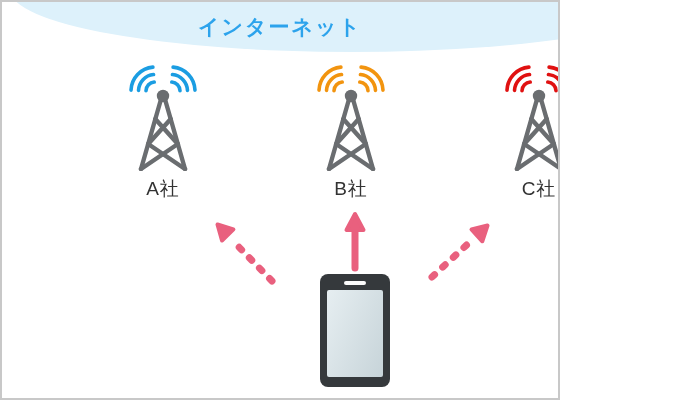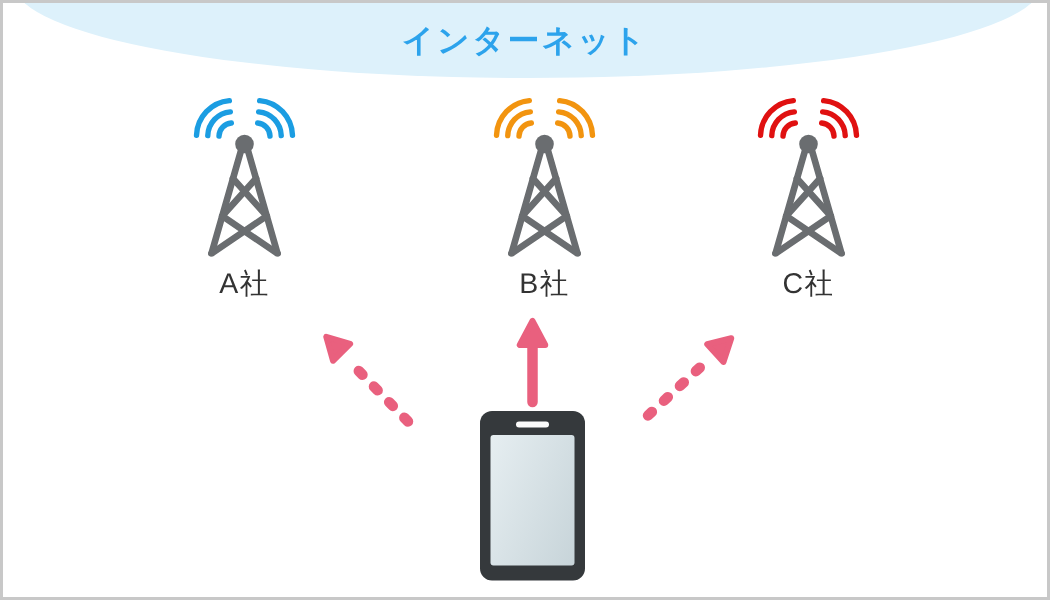--- a/index.html
+++ b/index.html
@@ -2,21 +2,21 @@
 <html style="--bg: #ffffff; --border: #c8c8c8; --cloud: #ddf1fb; --internet-text: #2ca3ec; --tower: #6a6d70; --wave-a: #1b9de2; --wave-b: #f2940f; --wave-c: #e01111; --phone-body: #35393c; --screen-hi: #e6eef1; --screen-lo: #c7d4d9; --arrow: #e9607e; --label-text: #333333; --caption-text: #3b3b3b;"><head>
 <meta charset="utf-8">
 <style>
   * { margin:0; padding:0; box-sizing:border-box; }
   html,body { background:#fff; }
   body {
     font-family:"Liberation Sans","DejaVu Sans",sans-serif;
     width:700px; height:400px;
   }
   .canvas {
-    position:relative; width:700px; height:400px;
+    position:relative; width:560px; height:400px;
     background:var(--bg,#fff);
     border:2px solid var(--border,#c8c8c8);
     overflow:hidden;
   }
   
   .cloud {
     position:absolute; left:8px; top:-74px; width:684px; height:124px;
     border-radius:50%;
     background:var(--cloud,#ddf1fb);
   }
@@ -24,21 +24,21 @@
     position:absolute; top:11px; left:0; width:100%;
     text-align:center; font-size:21px; font-weight:bold; letter-spacing:2px;
     color:var(--internet-text,#2ca3ec);
   }
   
   .tower-wrap {
     position:absolute; width:90px; top:57px;
     display:flex; flex-direction:column; align-items:center;
   }
   .tower-a { left:116px; }
-  .tower-b { left:316px;align-items:center; }
+  .tower-b { left:304px;align-items:center; }
   .tower-c { left:492px; }
   .tower-svg { width:90px; height:112px; display:block; }
   .tower-svg .struct path { stroke:var(--tower,#6a6d70); }
   .tower-svg .top-knob { fill:var(--tower,#6a6d70); }
   .wave path { fill:none; stroke-width:3.6; stroke-linecap:round; }
   .tower-a .wave path { stroke:var(--wave-a,#1b9de2); }
   .tower-b .wave path { stroke:var(--wave-b,#f2940f); }
   .tower-c .wave path { stroke:var(--wave-c,#e01111); }
   .tower-label {
     margin-top:5px; font-size:19px; font-weight:500; letter-spacing:1px;

